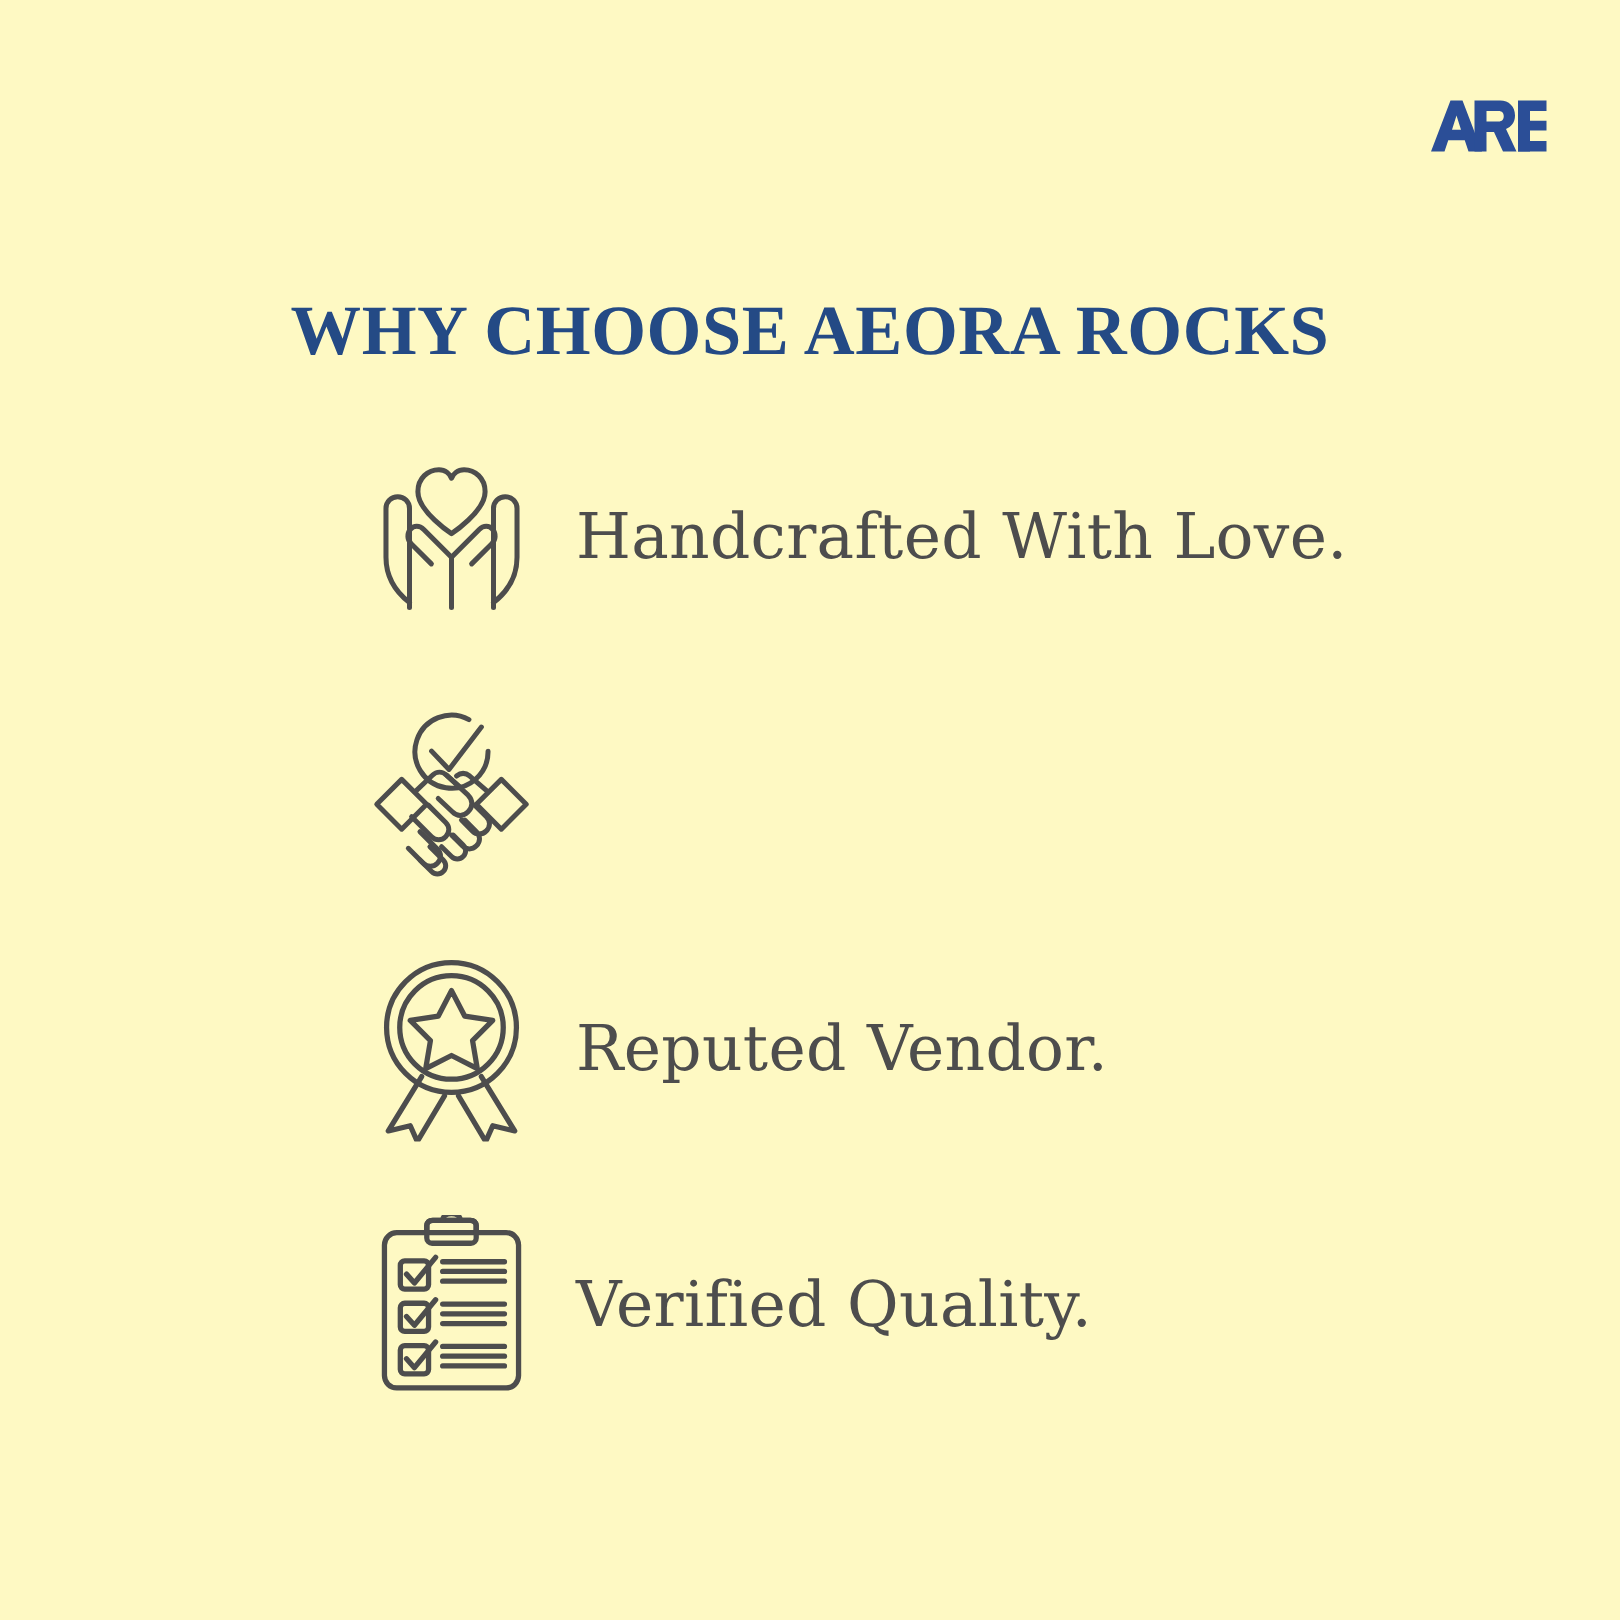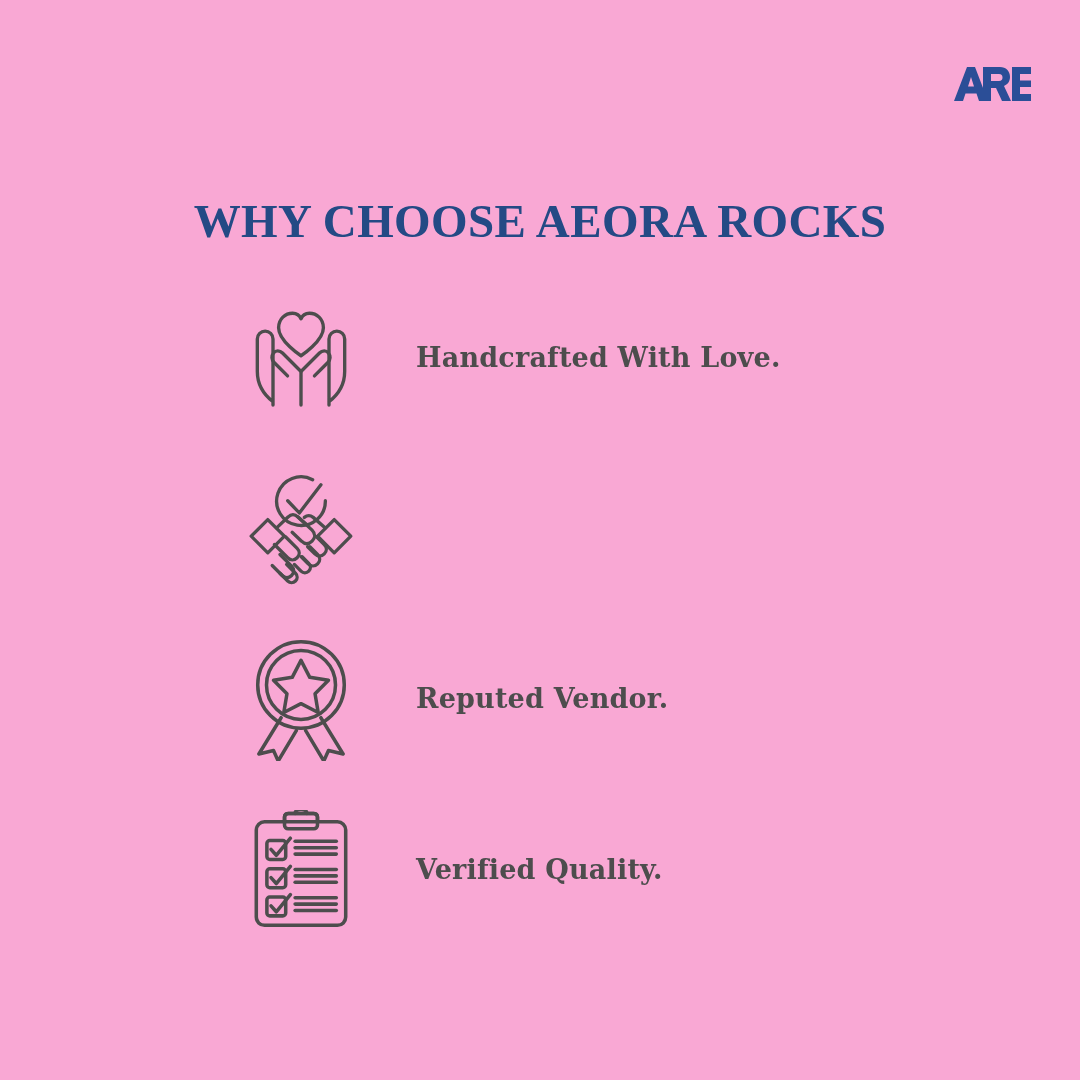--- a/index.html
+++ b/index.html
@@ -13,21 +13,21 @@
     background: #ffffff;
     font-family: "Liberation Serif", "DejaVu Serif", serif;
     overflow: hidden;
     position: relative;
   }
 
   .page {
     position: relative;
     width: 1080px;
     height: 1080px;
-    background: #f9a8d4;
+    background: #fef9c3;
   }
 
   
   .brand-logo {
     position: absolute;
     top: 62px;
     right: 48px;
     width: 80px;
     height: 44px;
     display: flex;
@@ -67,24 +67,24 @@
   .feature-icon {
     width: 130px;
     min-width: 130px;
     height: 140px;
     display: flex;
     align-items: center;
     justify-content: center;
   }
   .feature-icon svg { display: block; }
   .feature-label {
-    margin-left: 50px;
+    margin-left: 18px;
     font-family: "DejaVu Serif", "Liberation Serif", serif;
-    font-weight: bold;
-    font-size: 27px;
+    font-weight: normal;
+    font-size: 42px;
     color: #4d4d4d;
     letter-spacing: 0.2px;
     line-height: 1.1;
     white-space: nowrap;
   }
 
   
   .feature-row.row-0 { height: 172px; }
   .feature-row.row-1 { height: 170px; }
   .feature-row.row-2 { height: 172px; }

